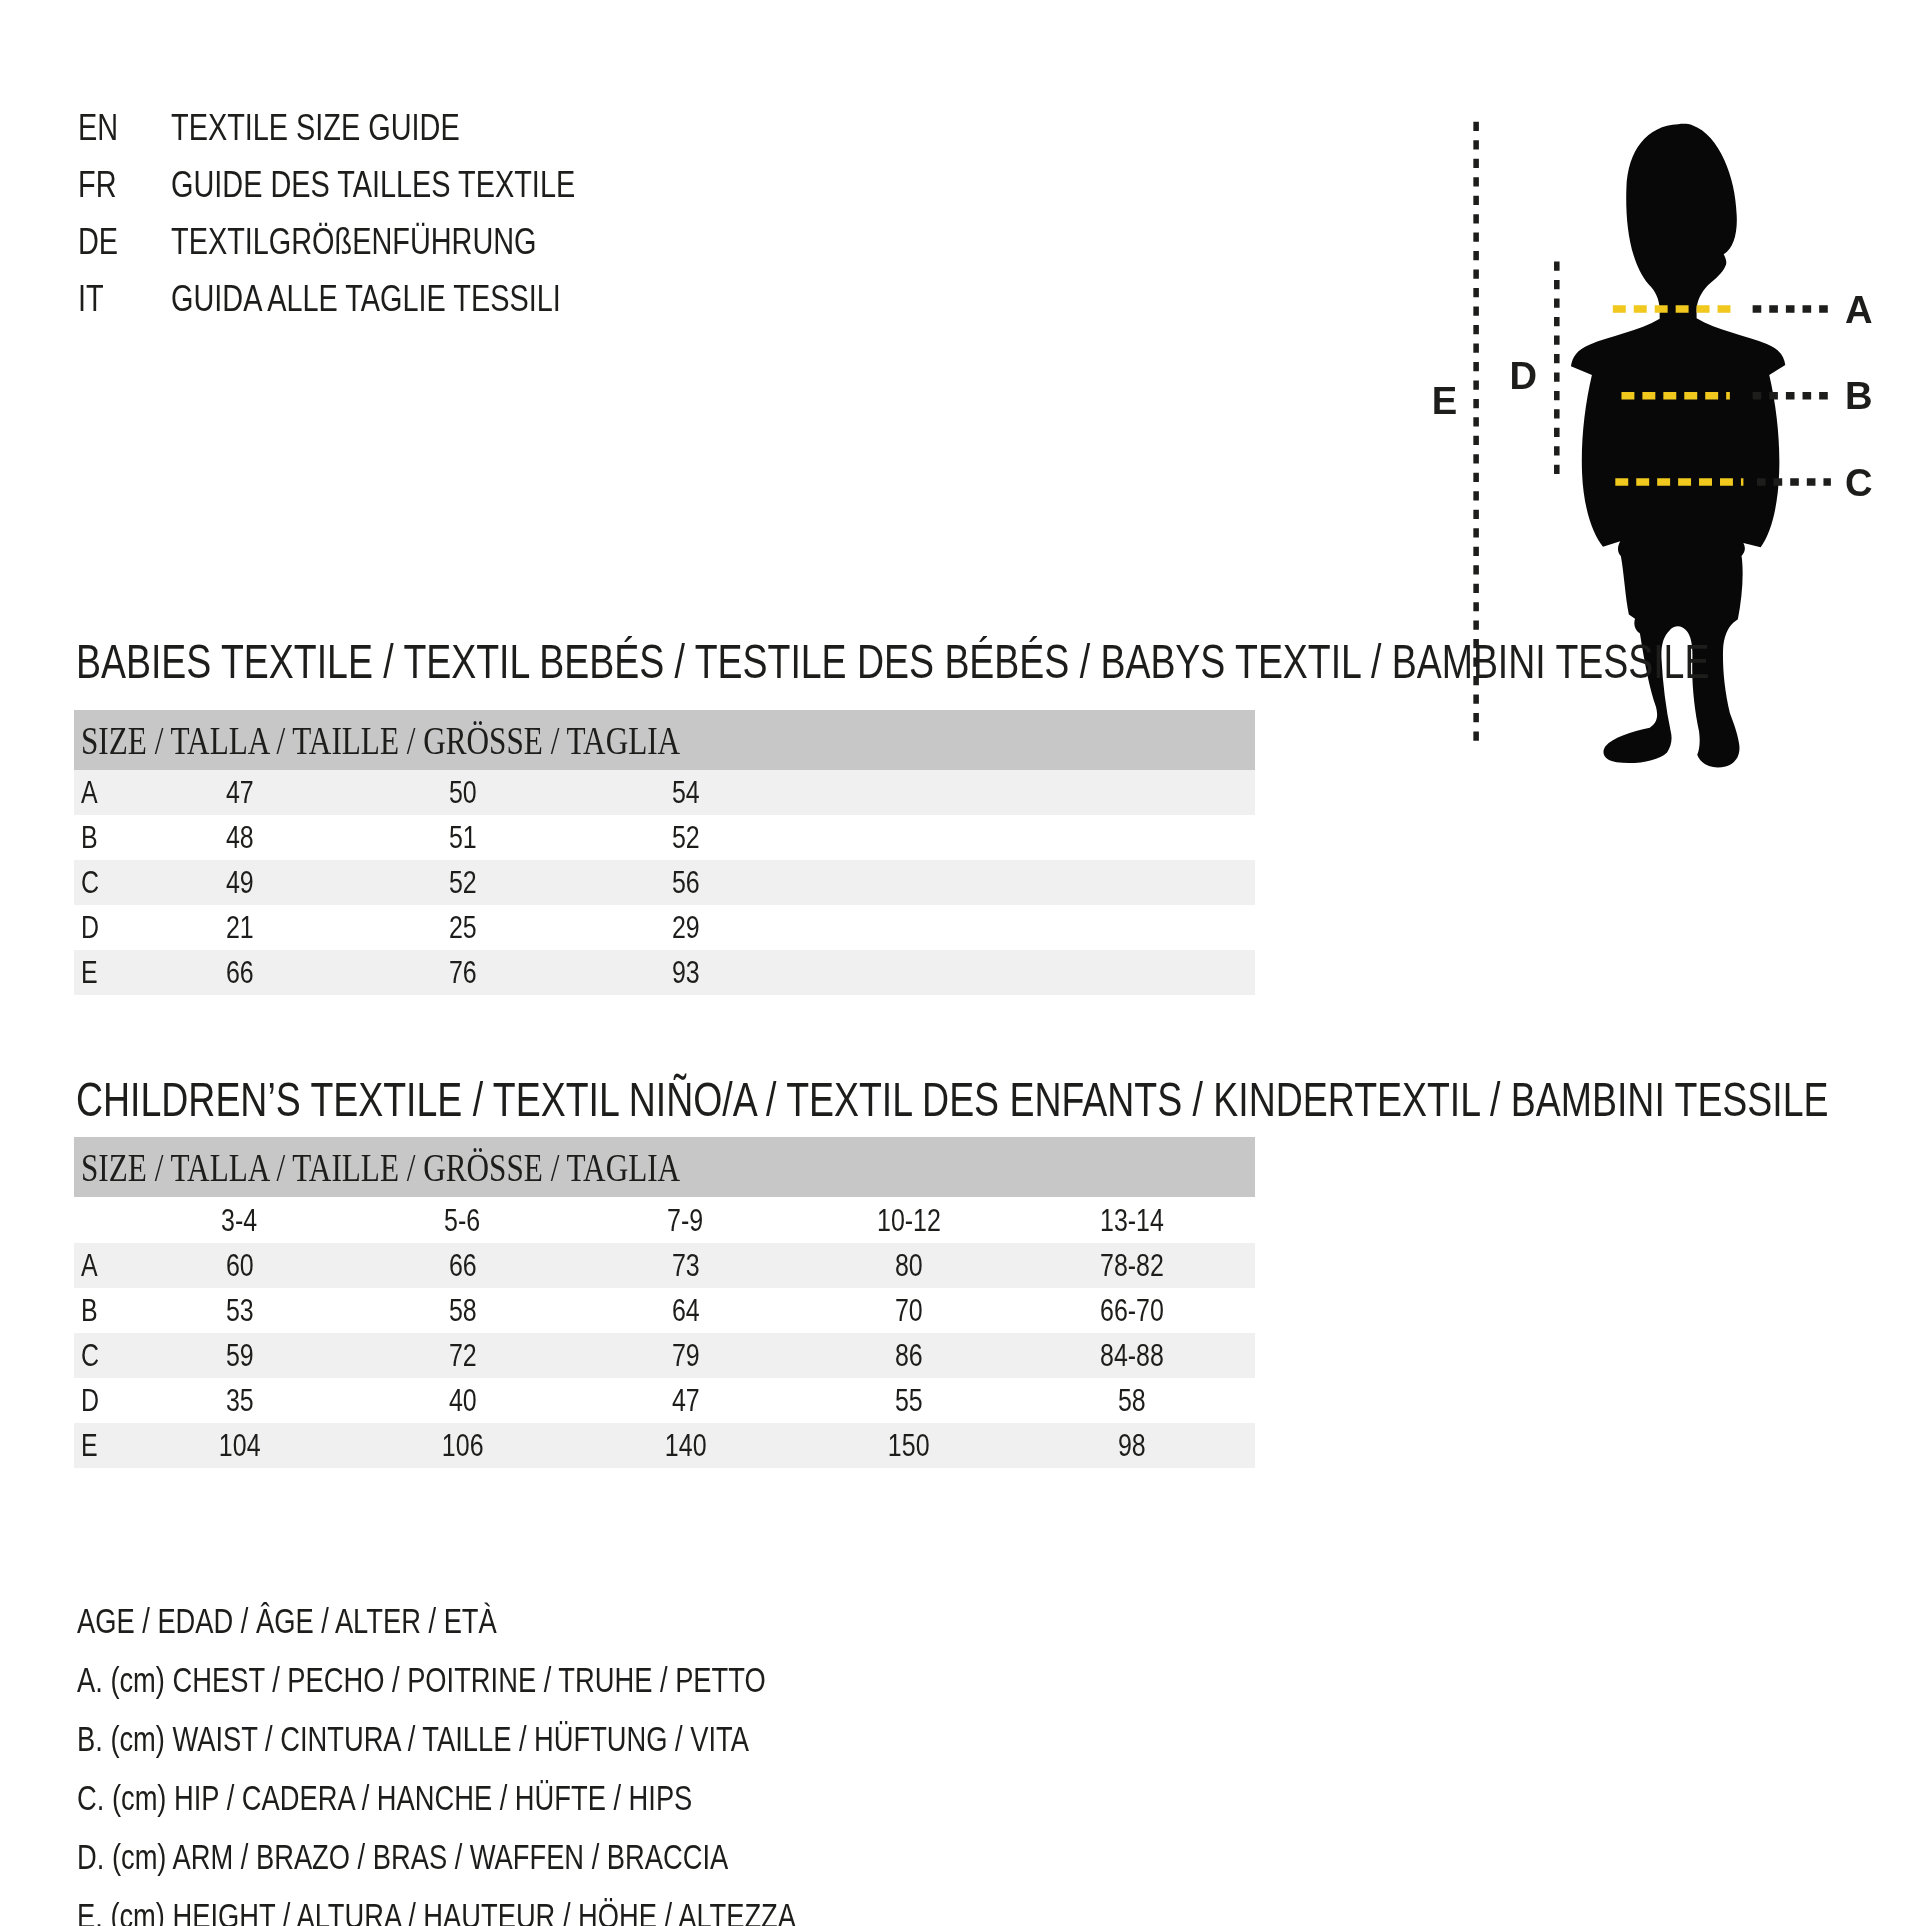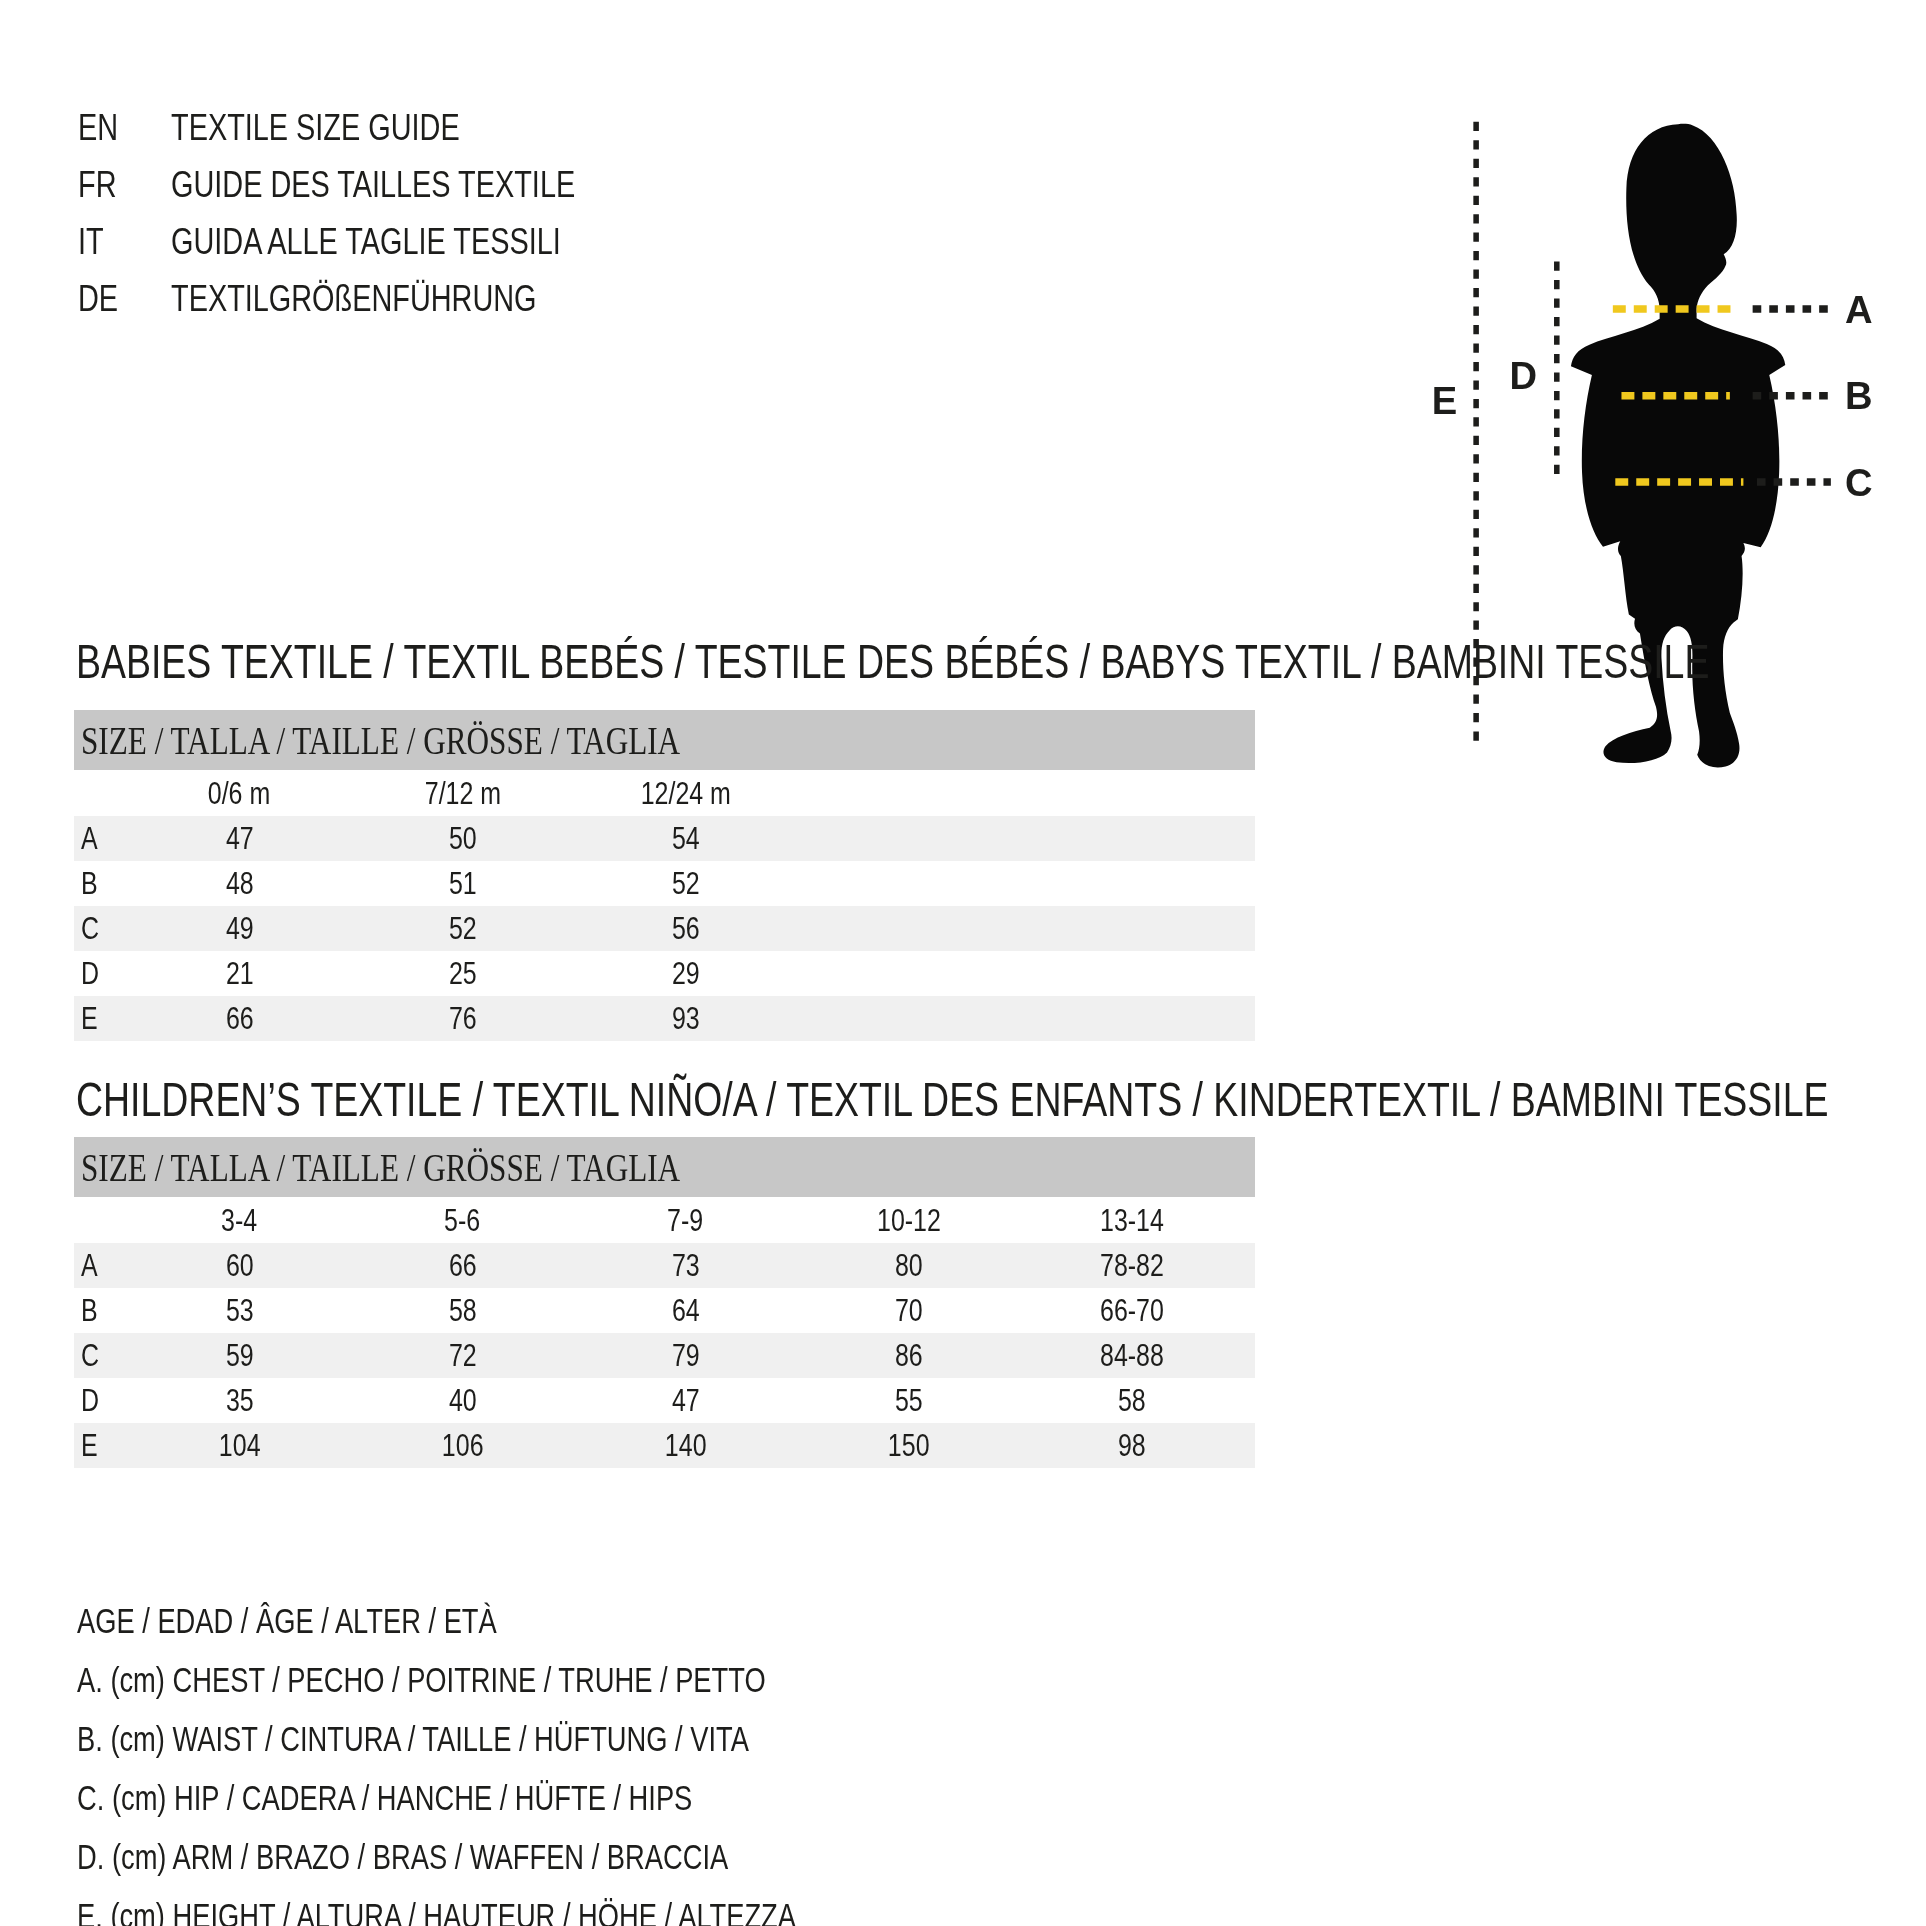--- a/index.html
+++ b/index.html
@@ -57,26 +57,26 @@
   <div class="lang-block">
     <div class="lang-row">
       <span class="lang-code"><span class="cn">EN</span></span>
       <span><span class="cn">TEXTILE SIZE GUIDE</span></span>
     </div>
     <div class="lang-row">
       <span class="lang-code"><span class="cn">FR</span></span>
       <span><span class="cn">GUIDE DES TAILLES TEXTILE</span></span>
     </div>
     <div class="lang-row">
+      <span class="lang-code"><span class="cn">DE</span></span>
+      <span><span class="cn">TEXTILGRÖßENFÜHRUNG</span></span>
+    </div>
+    <div class="lang-row">
       <span class="lang-code"><span class="cn">IT</span></span>
       <span><span class="cn">GUIDA ALLE TAGLIE TESSILI</span></span>
-    </div>
-    <div class="lang-row">
-      <span class="lang-code"><span class="cn">DE</span></span>
-      <span><span class="cn">TEXTILGRÖßENFÜHRUNG</span></span>
     </div>
   </div>
 
   <div class="figure-wrap">
     <svg width="505" height="696" viewBox="0 0 820 1130">
 
       <path class="sil" d="M 424 62
         C 374 64 342 104 340 166 C 338 224 346 286 376 322 C 388 334 393 346 394 362
         L 394 378 C 362 398 312 406 280 420 C 260 428 252 440 250 455 L 284 469
         C 272 520 266 576 268 628 C 270 682 284 726 302 748 L 330 739
@@ -115,33 +115,20 @@
   </div>
 
   <div class="sec-title" style="top:643px;">
     <span class="cn">BABIES TEXTILE / TEXTIL BEBÉS / TESTILE DES BÉBÉS / BABYS TEXTIL / BAMBINI TESSILE</span>
   </div>
 
   <div class="stable" style="top:710px;">
     <div class="size-bar">
       <span class="cn">SIZE / TALLA / TAILLE / GRÖSSE / TAGLIA</span>
     </div>
-    <div class="grid-b colhead">
-      <span></span>
-      <span class="dcell">
-          <span class="cnc">0/6 m</span>
-        </span>
-      <span class="dcell">
-          <span class="cnc">7/12 m</span>
-        </span>
-      <span class="dcell">
-          <span class="cnc">12/24 m</span>
-        </span>
-      <span></span>
-    </div>
     <div>
       <div class="grid-b trow">
         <span class="rlabel"><span class="cn">A</span></span>
         <span class="dcell">
             <span class="cnc">47</span>
           </span>
         <span class="dcell">
             <span class="cnc">50</span>
           </span>
         <span class="dcell">

